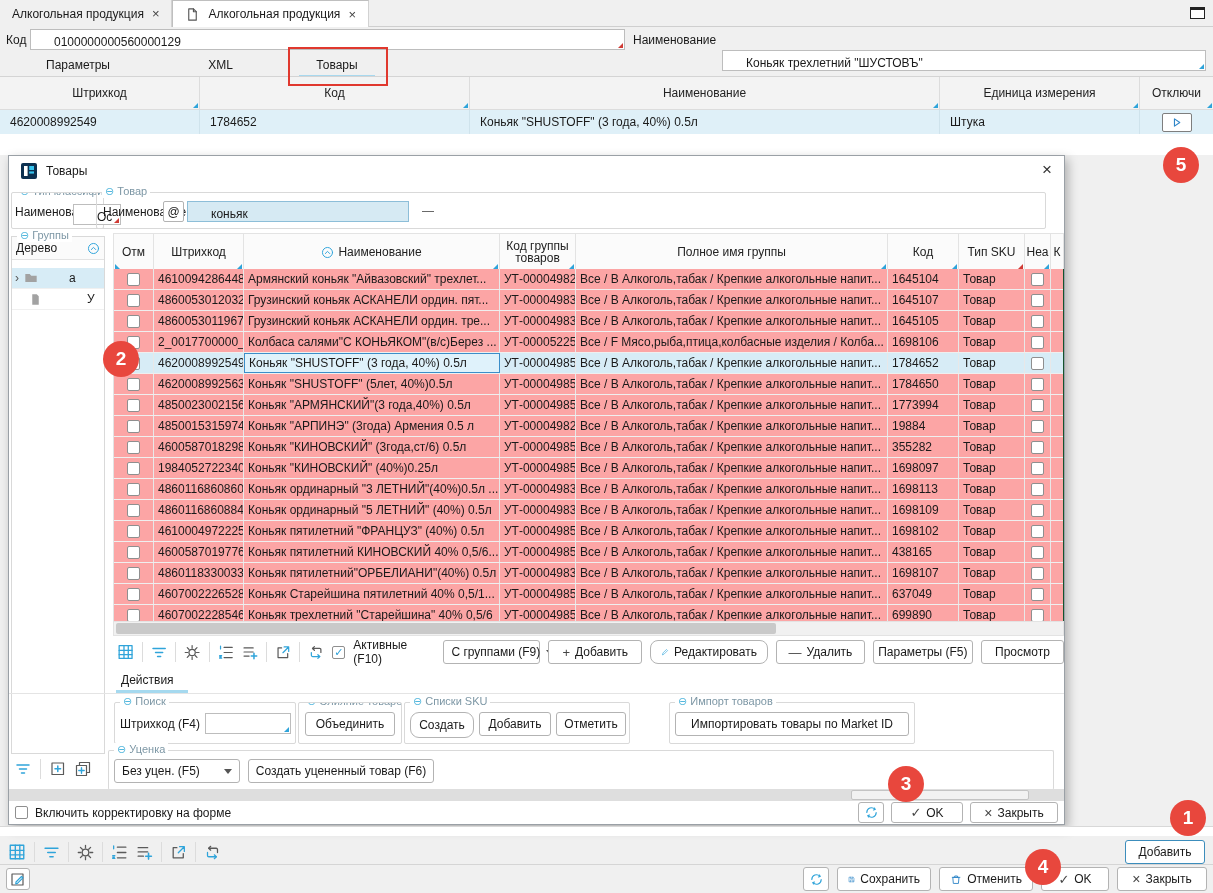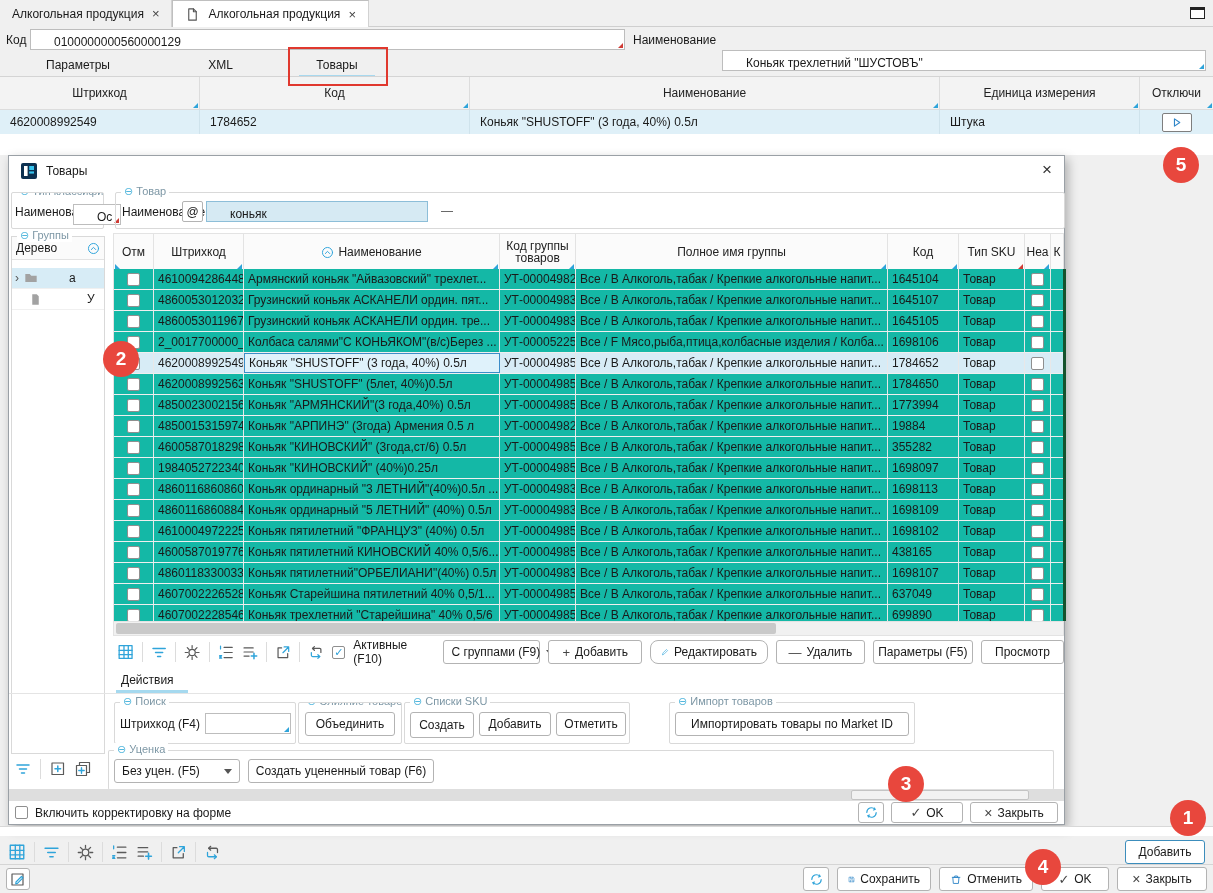--- a/index.html
+++ b/index.html
@@ -38,21 +38,21 @@
   .legend{position:absolute;top:-8px;left:5px;background:#fff;padding:0 3px;color:#7d97a5;font-size:11px;white-space:nowrap;max-width:92%;overflow:hidden;}
   .legend .coll{color:#53b7dd;}
   
   #modal{left:8px;top:155px;width:1057px;height:670px;background:#fff;border:1px solid #9aa0a6;box-shadow:3px 4px 10px rgba(0,0,0,.28);}
   .m-title{position:absolute;left:0;top:0;width:100%;height:30px;display:flex;align-items:center;padding:0 12px;box-sizing:border-box;gap:9px;background:#fff;}
   .m-close{position:absolute;right:12px;top:4px;font-size:17px;color:#333;line-height:20px;}
   
   #m-thead,.m-row{display:grid;grid-template-columns:40px 90px 256px 76px 312px 71px 66px 26px 12px;}
   #m-thead{position:absolute;left:104px;top:77px;width:949px;height:36px;background:#fbfbfb;border:1px solid #e3e3e3;border-bottom:1px solid #d8d8d8;}
   .m-hcell{display:flex;align-items:center;justify-content:center;gap:4px;border-right:1px solid #e3e3e3;position:relative;overflow:hidden;text-align:center;line-height:12px;color:#222;}
-  #m-rows{position:absolute;left:104px;top:113px;width:949px;height:352px;overflow:hidden;border-left:1px solid #e3e3e3;border-right:3px solid #14532d;background:#14b8a6;}
+  #m-rows{position:absolute;left:104px;top:113px;width:949px;height:352px;overflow:hidden;border-left:1px solid #e3e3e3;border-right:1px solid #14532d;background:#fca5a5;}
   .m-row{height:20px;border-bottom:1px solid #efefef;}
   .m-row.sel{background:#d7ecf6;}
   .mc{display:flex;align-items:center;padding:0 4px;border-right:1px solid #e8e8e8;overflow:hidden;white-space:nowrap;box-sizing:border-box;}
   .mc.c-cb{justify-content:center;}
   .m-row.sel .c-name{border:1px solid #3b8ec9;background:#dff2fb;}
   
   .hscroll{position:absolute;background:#f1f1f1;}
   .hthumb{position:absolute;top:1px;bottom:1px;background:#c9c9c9;border-radius:2px;}
   
   .tool{display:flex;align-items:center;gap:8px;}
@@ -244,21 +244,21 @@
   </div>
 
   <div class="fset" style="left:2px;top:36px;width:93px;height:37px;overflow:hidden;">
     <span class="legend"><span class="coll">⊖ </span><span>Тип классифика</span></span>
     <span class="abs" style="left:3px;top:12px;white-space:nowrap;">Наименование</span>
   </div>
   <div class="abs inp" style="left:72px;top:191px;width:23px;height:21px;margin:0;left:64px;top:48px;position:absolute;">
     <span>Ос</span>
       <span class="tri red"></span>
   </div>
-  <div class="fset" style="left:106px;top:36px;width:950px;height:37px;">
+  <div class="fset" style="left:87px;top:36px;width:950px;height:37px;">
     <span class="legend"><span class="coll">⊖ </span><span>Товар</span></span>
     <span class="abs" style="left:6px;top:12px;">Наименование</span>
     <span class="btn" style="position:absolute;left:66px;top:8px;width:21px;height:21px;padding:0;border-radius:2px;">@</span>
     <span class="abs inp" style="left:90px;top:8px;width:222px;height:21px;background:#d6eaf3;border-color:#8dbed8;">
         <span>коньяк</span>
       </span>
     <span class="abs" style="left:325px;top:11px;color:#555;">—</span>
   </div>
 
   <div id="m-left" class="abs">
@@ -666,21 +666,21 @@
     <span class="abs inp" style="left:90px;top:10px;width:86px;height:21px;">
         <span class="tri"></span>
       </span>
   </div>
   <div class="fset" style="left:289px;top:546px;width:104px;height:42px;overflow:hidden;">
     <span class="legend"><span class="coll">⊖ </span><span>Слияние товаро</span></span>
     <span class="btn" style="position:absolute;left:6px;top:9px;width:90px;">Объединить</span>
   </div>
   <div class="fset" style="left:395px;top:546px;width:226px;height:42px;">
     <span class="legend"><span class="coll">⊖ </span><span>Списки SKU</span></span>
-    <span class="btn" style="position:absolute;left:5px;top:9px;width:64px;padding:12px;">Создать</span>
+    <span class="btn" style="position:absolute;left:5px;top:9px;width:64px;padding:12px;border-radius:9px;">Создать</span>
     <span class="btn" style="position:absolute;left:74px;top:9px;width:72px;padding:0;">Добавить</span>
     <span class="btn" style="position:absolute;left:151px;top:9px;width:70px;padding:0;">Отметить</span>
   </div>
   <div class="fset" style="left:660px;top:546px;width:246px;height:42px;">
     <span class="legend"><span class="coll">⊖ </span><span>Импорт товаров</span></span>
     <span class="btn" style="position:absolute;left:5px;top:9px;width:234px;padding:0;">Импортировать товары по Market ID</span>
   </div>
   <div class="fset" style="left:99px;top:594px;width:946px;height:40px;border-bottom:none;">
     <span class="legend"><span class="coll">⊖ </span><span>Уценка</span></span>
     <span class="select" style="position:absolute;left:5px;top:8px;width:126px;">

